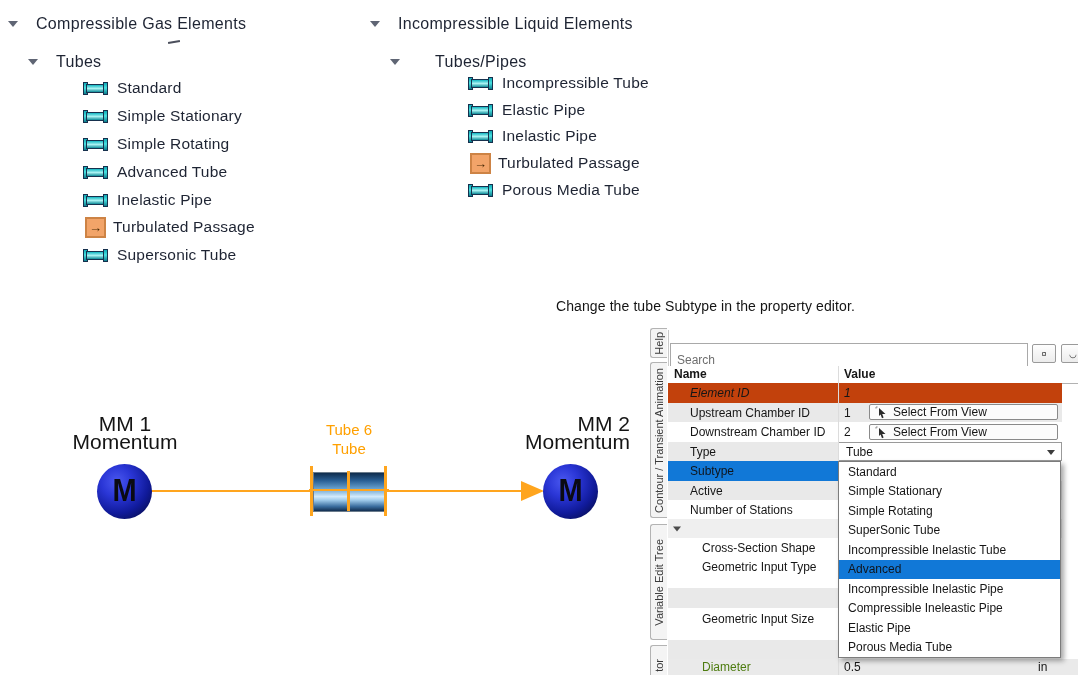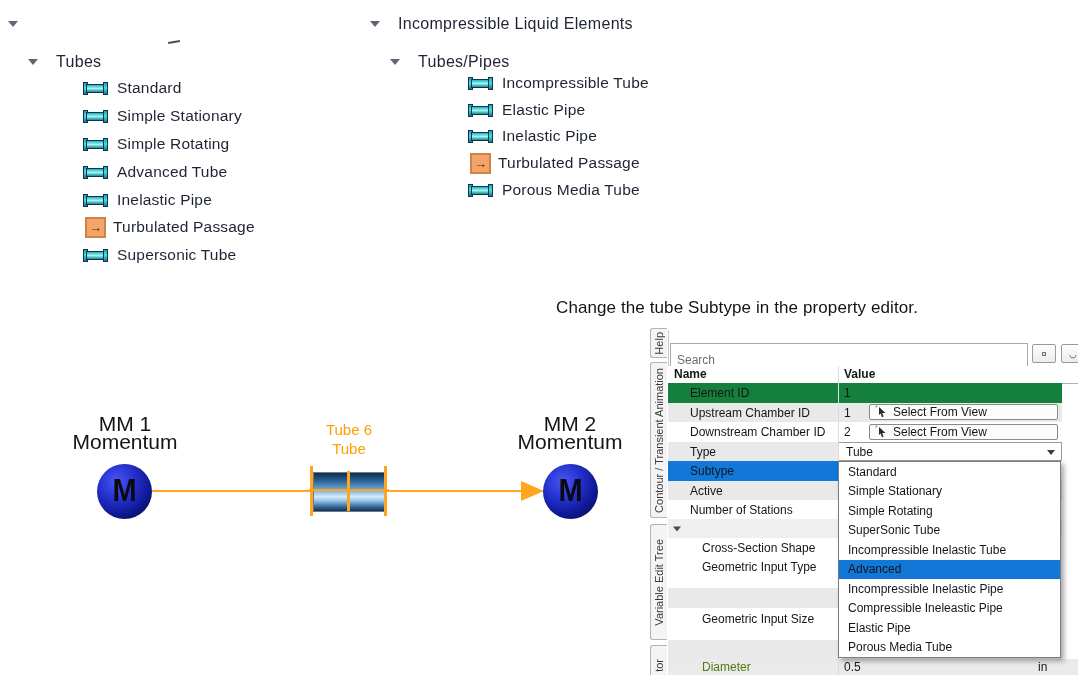--- a/index.html
+++ b/index.html
@@ -19,21 +19,21 @@
   .tube-icon .cap.l{left:0;}
   .tube-icon .cap.r{right:0;}
   .tube-icon .bar{position:absolute;left:3px;right:3px;top:2px;bottom:2px;
     background:linear-gradient(180deg,#12b7c2,#a8f2f2 50%,#0d8a97);border:1px solid #16304d;}
   .turb-icon{display:flex;align-items:center;justify-content:center;width:17px;height:17px;flex:none;
     background:#f2a469;border:2px solid #cd8345;margin-right:7px;margin-left:2px;
     color:#4a2a05;font-weight:bold;font-size:13px;line-height:1;}
   .artifact{position:absolute;width:12px;height:0;border-top:2px solid #4b4f5c;transform:rotate(-10deg);}
 
   
-  .caption{position:absolute;left:556px;top:298px;font-size:17px;color:#141414;letter-spacing:.1px;}
+  .caption{position:absolute;left:556px;top:298px;font-size:14px;color:#141414;letter-spacing:.1px;}
 
   
   .node-label{position:absolute;width:120px;text-align:center;font-size:21px;line-height:18px;color:#141414;}
   .tube-label{position:absolute;left:306px;top:420px;width:86px;text-align:center;font-size:15px;line-height:19px;color:#ffa000;}
   .sphere{position:absolute;width:55px;height:55px;border-radius:50%;
     background:radial-gradient(circle at 36% 32%, #4a58f0 0%, #2a36d6 30%, #101a9a 62%, #050a3c 95%);
     display:flex;align-items:center;justify-content:center;}
   .sphere .m{font-size:29px;font-weight:bold;color:#0a0a12;transform:scaleY(1.05);}
   .conn-line{position:absolute;left:150px;top:490px;width:374px;height:2px;background:#ffa51e;}
   .tube-el{position:absolute;left:309px;top:466px;width:80px;height:50px;}
@@ -58,40 +58,41 @@
     font-size:9px;color:#333;}
   .pe-header{position:absolute;left:668px;top:366px;width:410px;height:17px;border-bottom:1px solid #b2b2b2;background:#fff;}
   .pe-header .h{position:absolute;top:1px;font-size:12px;font-weight:bold;color:#161616;}
   .pe-row{position:absolute;left:668px;width:394px;}
   .pe-row .name{position:absolute;left:22px;top:50%;transform:translateY(-50%);font-size:12px;color:#161616;white-space:nowrap;}
   .pe-row .name.indent{left:34px;}
   .pe-row .val{position:absolute;left:176px;top:50%;transform:translateY(-50%);font-size:12px;color:#161616;}
   .grid-expander{position:absolute;left:5px;top:50%;transform:translateY(-50%);width:0;height:0;
     border-left:4px solid transparent;border-right:4px solid transparent;border-top:5px solid #4c4c4c;}
   .sel-btn{position:absolute;left:201px;top:1px;width:189px;height:16px;box-sizing:border-box;
-    border:1px solid #8a8a8a;border-radius:2px;background:#fcfcfc;display:flex;gap:5px;
+    border:1px solid #8a8a8a;border-radius:2px;background:#fcfcfc;display:flex;align-items:center;gap:5px;
     padding-left:5px;font-size:12px;color:#161616;}
   .combo{position:absolute;left:170px;top:0;width:224px;height:19px;box-sizing:border-box;background:#fff;
     border:1px solid #9a9a9a;display:flex;align-items:center;font-size:12px;color:#161616;padding-left:7px;}
   .combo .chev{position:absolute;right:6px;top:7px;width:0;height:0;
     border-left:4px solid transparent;border-right:4px solid transparent;border-top:5px solid #3c3c3c;}
   .col-sep{position:absolute;left:838px;top:366px;width:1px;height:309px;background:#dcdcdc;}
   .dropdown{position:absolute;left:838px;top:461px;width:223px;height:197px;box-sizing:border-box;background:#fff;
     border:1px solid #7c7c7c;box-shadow:3px 3px 5px rgba(0,0,0,.35);display:flex;flex-direction:column;z-index:10;}
   .dropdown .item{flex:1;display:flex;align-items:center;padding-left:9px;font-size:12px;color:#161616;}
   .dropdown .item.sel{background:#1178d7;color:#10151c;}
   .unit{position:absolute;left:370px;top:50%;transform:translateY(-50%);font-size:12px;color:#161616;}
 </style>
 </head>
 <body>
 
 <div id="root">
 
   <div class="tree-row" style="left:8px;top:12px;">
     <span class="expander" style="margin-right:18px;"></span>
+    <span class="tree-title">Compressible Gas Elements</span>
   </div>
   <div class="artifact" style="left:168px;top:41px;"></div>
   <div class="tree-row" style="left:28px;top:50px;">
     <span class="expander" style="margin-right:18px;"></span>
     <span class="tree-title">Tubes</span>
   </div>
 
   <div class="tree-row" style="left:83px;top:76px;">
     <span class="tube-icon">
         <span class="cap l"></span>
@@ -142,21 +143,21 @@
         <span class="bar"></span>
         <span class="cap r"></span>
       </span>
     <span class="tree-item-label">Supersonic Tube</span>
   </div>
 
   <div class="tree-row" style="left:370px;top:12px;">
     <span class="expander" style="margin-right:18px;"></span>
     <span class="tree-title">Incompressible Liquid Elements</span>
   </div>
-  <div class="tree-row" style="left:390px;top:50px;">
+  <div class="tree-row" style="left:390px;top:50px;gap:17px;">
     <span class="expander" style="margin-right:18px;"></span>
     <span class="tree-title">Tubes/Pipes</span>
   </div>
 
   <div class="tree-row" style="left:468px;top:71px;">
     <span class="tube-icon">
         <span class="cap l"></span>
         <span class="bar"></span>
         <span class="cap r"></span>
       </span>
@@ -194,21 +195,21 @@
   <div class="caption">Change the tube Subtype in the property editor.</div>
 
   <div class="node-label" style="left:65px;top:415px;">
     <div>MM 1</div>
     <div>Momentum</div>
   </div>
   <div class="tube-label">
     <div>Tube 6</div>
     <div>Tube</div>
   </div>
-  <div class="node-label" style="left:510px;top:415px;">
+  <div class="node-label" style="left:510px;top:415px;text-align:right;">
     <div>MM 2</div>
     <div>Momentum</div>
   </div>
 
   <div class="conn-line"></div>
   <div class="arrow-head"></div>
 
   <div class="tube-el">
     <div class="body"></div>
     <div class="hline"></div>
@@ -245,21 +246,21 @@
   </div>
   <div class="mini-btn" style="left:1061px;width:24px;">
     <span>◡</span>
   </div>
 
   <div class="pe-header">
     <span class="h" style="left:6px;">Name</span>
     <span class="h" style="left:176px;">Value</span>
   </div>
 
-  <div class="pe-row" style="top:383px;height:20px;background:#15803d;">
+  <div class="pe-row" style="top:383px;height:20px;background:#c2410c;font-style:italic;">
     <span class="name">Element ID</span>
     <span class="val">1</span>
   </div>
   <div class="pe-row" style="top:403px;height:19px;background:#e9e9e9;">
     <span class="name">Upstream Chamber ID</span>
     <span class="val">1</span>
     <div class="sel-btn">
       <svg width="13" height="13" viewBox="0 0 13 13">
         <path d="M1 1 h3 M1 1 v3" stroke="#8a8a8a" stroke-dasharray="1.6 1.4" fill="none"></path>
         <path d="M4 2 L10.5 8 L7.2 8 L8.6 11.6 L7 12.3 L5.6 8.6 L4 10 Z" fill="#2b2b2b"></path>

